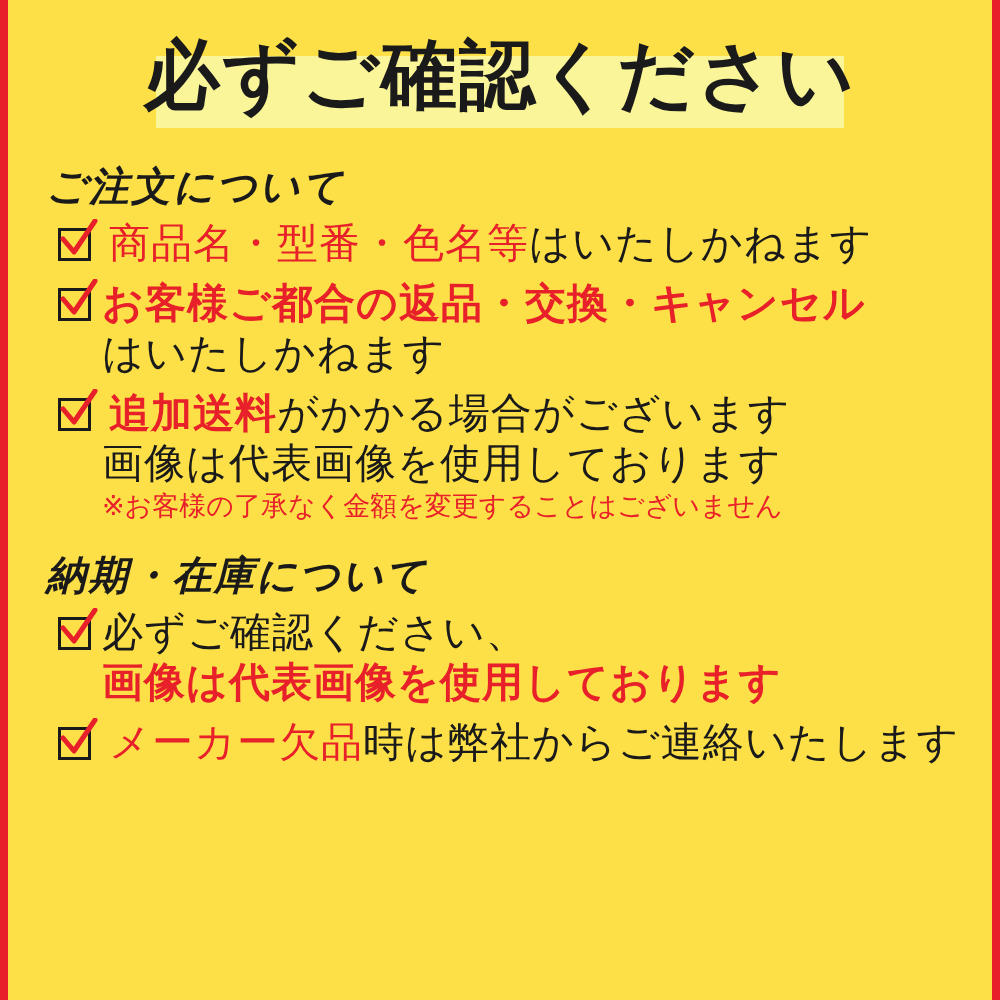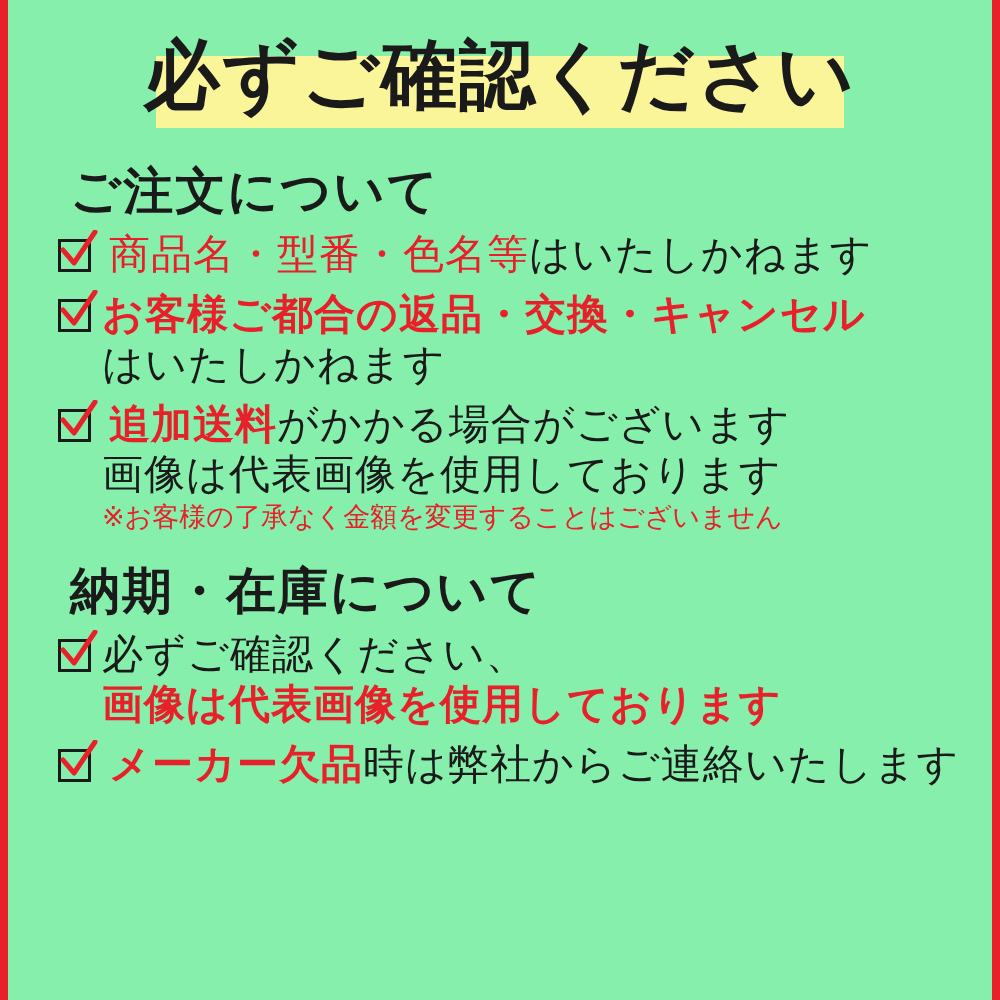--- a/index.html
+++ b/index.html
@@ -13,21 +13,21 @@
     font-family: "DejaVu Sans", "Liberation Sans", sans-serif;
     overflow: hidden;
     position: relative;
   }
   .page {
     position: absolute;
     inset: 0;
     box-sizing: border-box;
     border-left: 8px solid #e8202a;
     border-right: 8px solid #e8202a;
-    background: #86efac;
+    background: #fde047;
   }
   .inner {
     position: absolute;
     left: 0; right: 0; top: 0; bottom: 0;
     padding: 0 30px;
     box-sizing: border-box;
   }
 
   
   .title-wrap {
@@ -52,26 +52,27 @@
     font-size: 76px;
     font-weight: bold;
     letter-spacing: 2px;
     color: #1a1a1a;
     line-height: 1;
     white-space: nowrap;
   }
 
   
   .section-head {
-    font-size: 50px;
+    font-size: 40px;
     font-weight: bold;
     color: #1a1a1a;
     letter-spacing: 2px;
     line-height: 1.1;
-    margin: 14px 0 6px 32px;
+    margin: 14px 0 6px 8px;
+    font-style: italic;
   }
   .section-head.second {
     margin-top: 30px;
   }
 
   
   .item {
     display: flex;
     align-items: flex-start;
     margin: 10px 0 6px 18px;
@@ -196,18 +197,18 @@
     </div>
 
     <div class="item">
       <div class="check">
         <div class="box"></div>
         <svg class="tick" viewBox="0 0 38 40" aria-hidden="true">
           <path d="M3 20 L14 33 L35 2" fill="none" stroke="#e8202a" stroke-width="5" stroke-linecap="round" stroke-linejoin="round"></path>
         </svg>
       </div>
       <div class="lines">
-        <div class="line"><span class="red" style="font-weight:bold">メーカー欠品</span><span>時は弊社からご連絡いたします</span></div>
+        <div class="line"><span class="red" style="font-weight:normal">メーカー欠品</span><span>時は弊社からご連絡いたします</span></div>
       </div>
     </div>
 
   </div>
 </div>
 
 </body></html>

